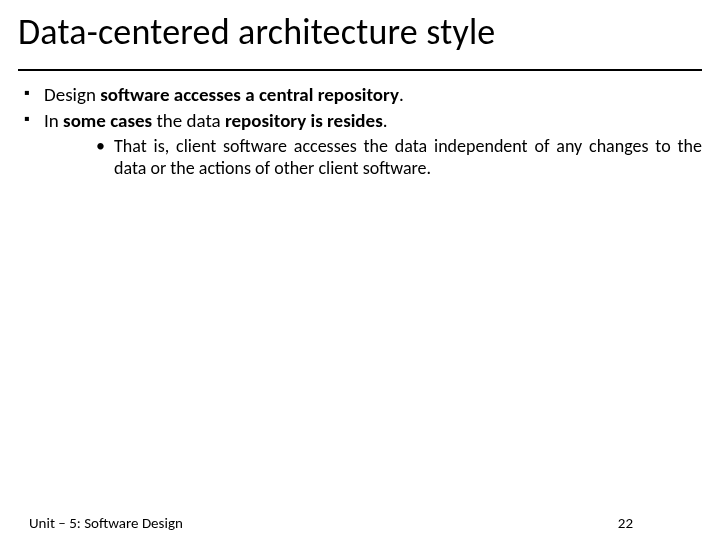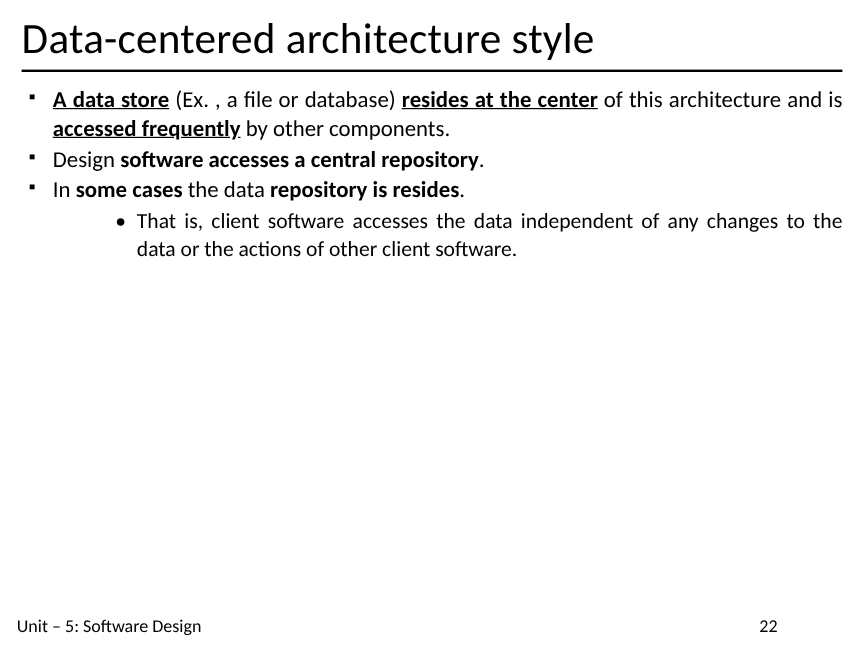--- a/index.html
+++ b/index.html
@@ -1,44 +1,41 @@
 <!DOCTYPE html>
 <html><head>
 <meta charset="utf-8">
 <style>
   * { margin: 0; padding: 0; box-sizing: border-box; }
   html, body { width: 720px; height: 540px; font-family: Calibri, "Segoe UI", sans-serif; background: #fff; color: #000; }
   .slide { width: 720px; height: 540px; position: relative; padding: 10px 18px 0 18px; }
-  .title { font-size: 36px; font-weight: 400; letter-spacing: 0.2px; padding-bottom: 4px; border-bottom: 2px solid #000; margin-bottom: 12px; }
+  .title { font-size: 36px; font-weight: 400; letter-spacing: 0.2px; padding-bottom: 15px; border-bottom: 2px solid #000; margin-bottom: 12px; }
   .content { font-size: 19px; line-height: 1.25; }
   ul.top { list-style: none; padding-left: 26px; }
   ul.top > li { position: relative; text-align: justify; margin-bottom: 2px; }
   ul.top > li::before { content: "▪"; position: absolute; left: -20px; top: 0; font-size: 16px; }
   ul.sub { list-style: none; padding-left: 30px; margin-top: 2px; }
   ul.sub > li { position: relative; text-align: justify; font-size: 18px; margin-left: 40px; }
   ul.sub > li::before { content: "•"; position: absolute; left: -18px; top: 0; font-size: 18px; }
   b { font-weight: 700; }
   u { text-decoration: underline; }
-  .footer { position: absolute; bottom: 8px; left: 0; right: 0; width: 662px; padding: 0 14px; font-size: 15px; display: flex; align-items: baseline; justify-content: space-between; }
+  .footer { position: absolute; bottom: 8px; left: 0; right: 0; width: 662px; padding: 0 29px; font-size: 15px; display: flex; align-items: baseline; justify-content: space-between; }
   .footer .unit { white-space: nowrap; }
   .footer .pg { white-space: nowrap; }
   .footer .inst { white-space: nowrap; text-align: right; }
   .footer .mid { display: flex; align-items: baseline; }
 </style>
 </head>
 <body>
 
 <div class="slide">
   <div class="title">Data-centered architecture style</div>
 
   <div class="content">
     <ul class="top">
-      <li>
-        <b><u>A data store</u></b><span> (Ex. , a file or database) </span><b><u>resides at the center</u></b><span> of this architecture and is </span><b><u>accessed frequently</u></b><span> by other components.</span>
-      </li>
       <li>
         <span>Design </span><b>software accesses a central repository</b><span>.</span>
       </li>
       <li>
         <span>In </span><b>some cases</b><span> the data </span><b>repository is resides</b><span>.</span>
         <ul class="sub">
           <li>That is, client software accesses the data independent of any changes to the data or the actions of other client software.</li>
         </ul>
       </li>
     </ul>

